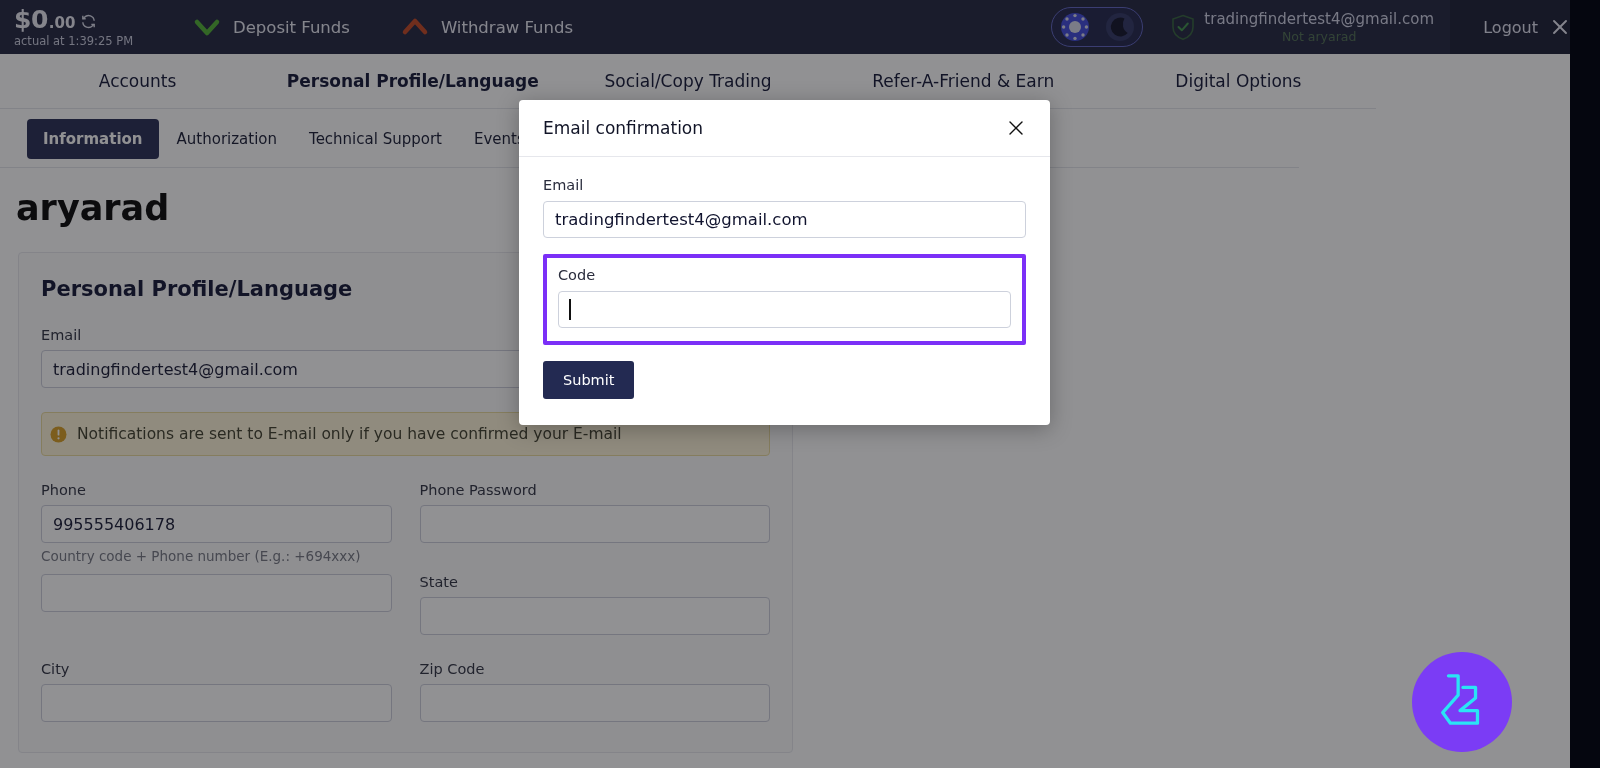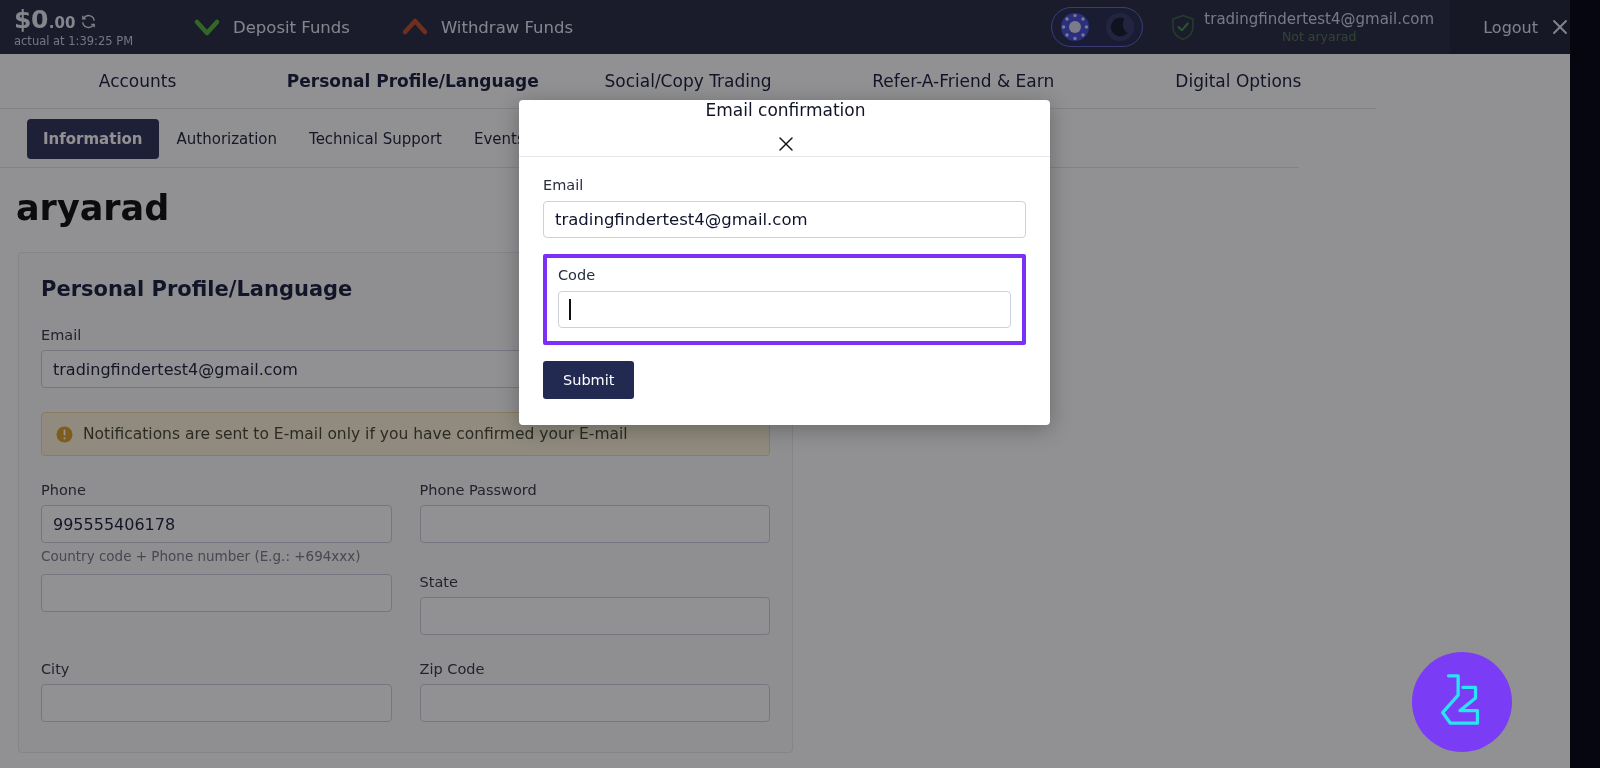--- a/index.html
+++ b/index.html
@@ -152,21 +152,21 @@
     background: #ffffff;
     font-size: 16px; color: #10132e;
     padding: 0 11px;
     font-family: "DejaVu Sans", "Liberation Sans", sans-serif;
   }
   .warn-box {
     margin-top: 24px; width: 100%;
     background: #fdf4d7; border: 1px solid #e9d99a;
     border-radius: 4px; height: 44px;
     display: flex; align-items: center; gap: 10px;
-    padding: 0 14px;
+    padding: 0 8px;
   }
   .warn-ico { width: 17px; height: 17px; flex: none; }
   .warn-text { font-size: 15.5px; color: #3b3a28; }
   .row2 {
     display: flex; gap: 28px; margin-top: 26px;
   }
   .col { flex: 1; }
   .hint {
     font-size: 13.5px; color: #71747f; margin-top: 5px;
   }
@@ -186,21 +186,20 @@
     background: #ffffff;
     border-radius: 4px;
     z-index: 50;
     box-shadow: 0 4px 22px rgba(0,0,0,0.28);
   }
   .modal-head {
     height: 57px; display: flex; align-items: center;
     justify-content: space-between;
     padding: 0 22px 0 24px;
     border-bottom: 1px solid #e6e7ec;
-    flex-direction: column;
   }
   .modal-title { font-size: 17px; color: #111427; }
   .modal-close {
     width: 24px; height: 24px; cursor: pointer;
     display: flex; align-items: center; justify-content: center;
   }
   .modal-body { padding: 20px 24px 26px 24px; }
   .m-label { font-size: 14.5px; color: #2a2d3d; margin-bottom: 8px; }
   .m-input {
     width: 100%; height: 37px;

